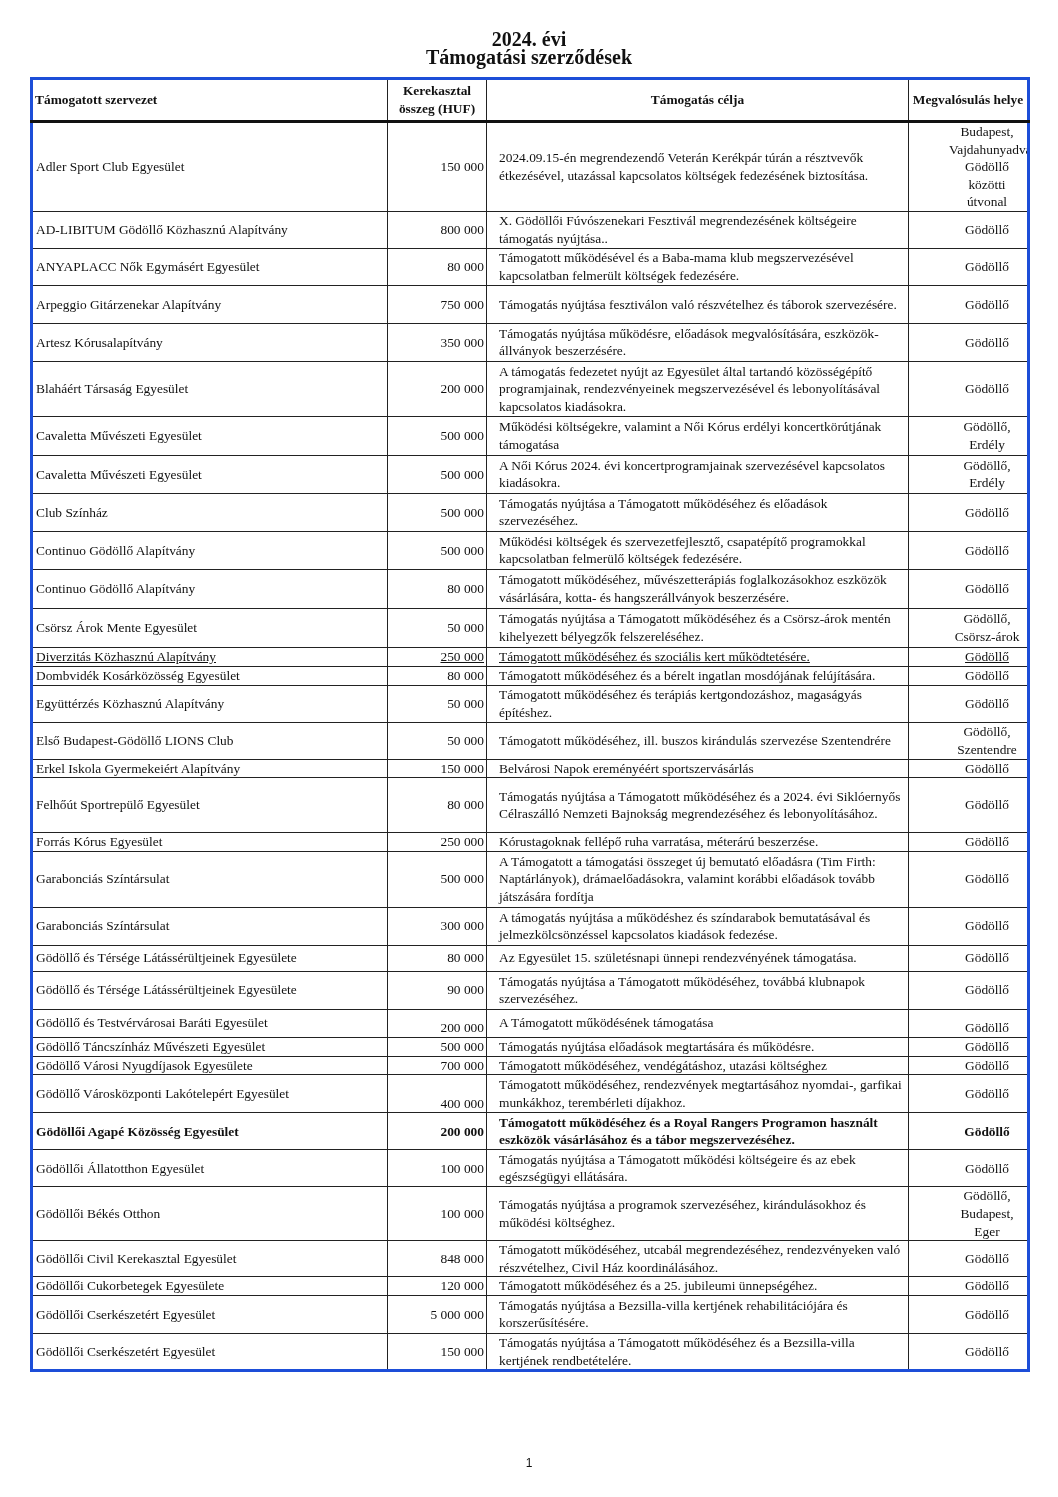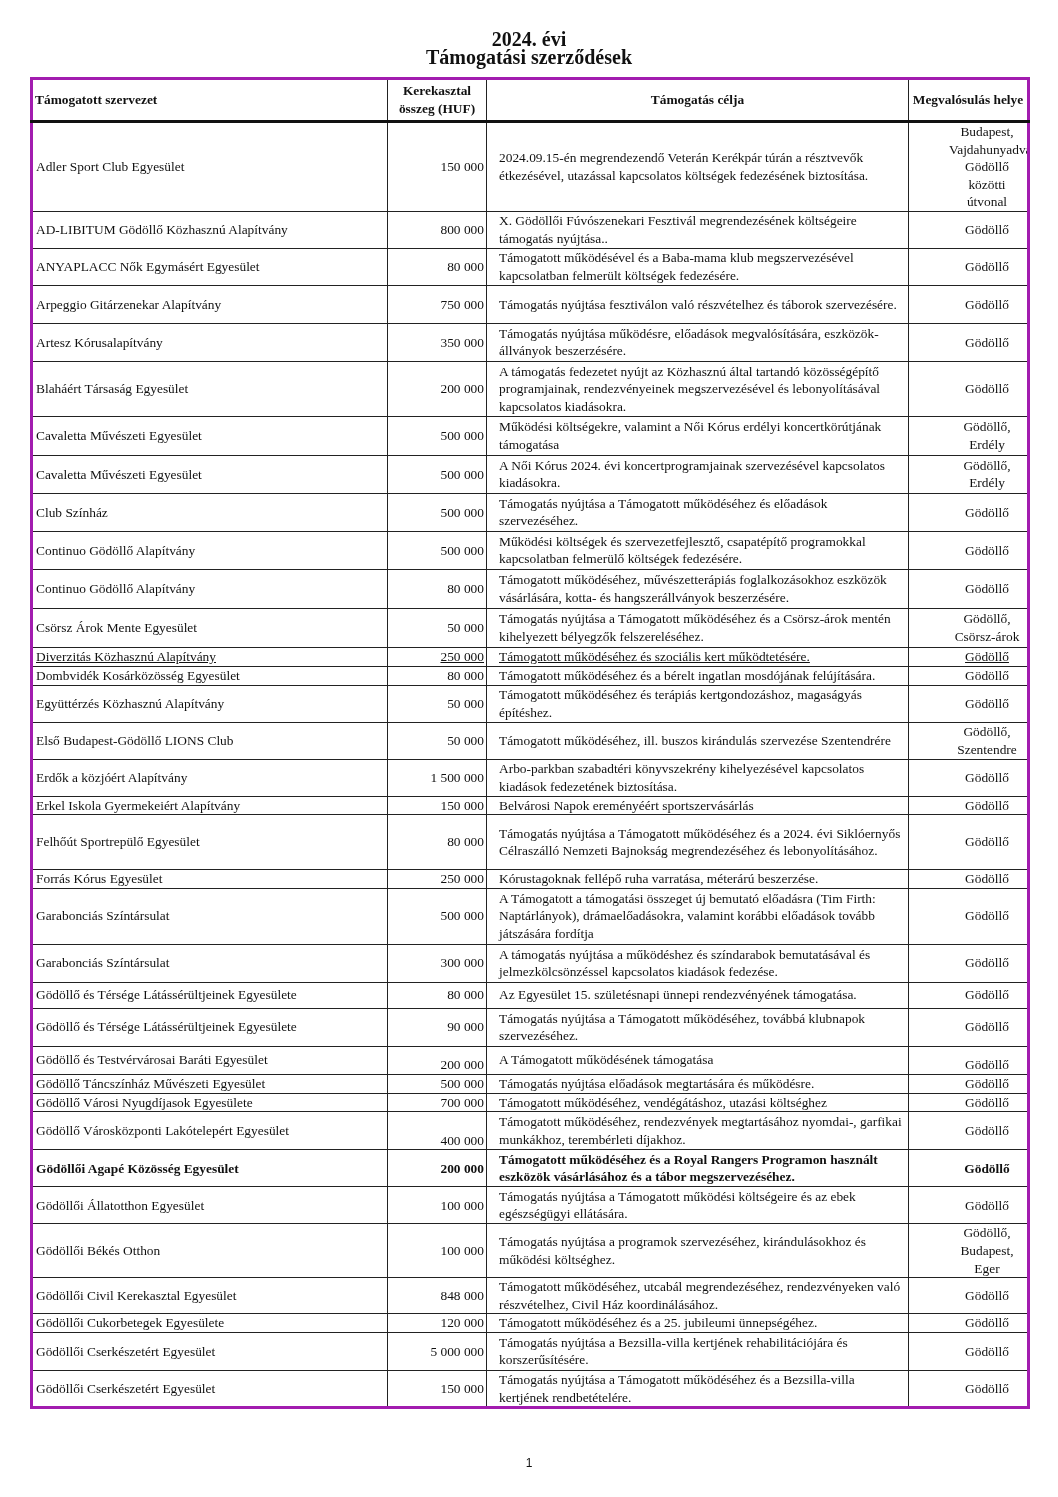--- a/index.html
+++ b/index.html
@@ -1,20 +1,20 @@
 <!DOCTYPE html>
 <html><head>
 <meta charset="utf-8">
 <style>
   html, body { margin:0; padding:0; background:#ffffff; }
   body { width:1058px; height:1497px; position:relative; font-family:"Liberation Serif", serif; color:#111; overflow:hidden; }
   .title { position:absolute; left:0; width:1058px; text-align:center; font-weight:bold; font-size:20px; line-height:18px; }
   .t1 { top:30px; }
   .t2 { top:48px; }
-  table { position:absolute; left:30px; top:77px; border-collapse:collapse; table-layout:fixed; width:997px; border:3px solid #a21caf; }
+  table { position:absolute; left:30px; top:77px; border-collapse:collapse; table-layout:fixed; width:997px; border:3px solid #1d4ed8; }
   col.c1 { width:356px; } col.c2 { width:99px; } col.c3 { width:422px; } col.c4 { width:120px; }
   th, td { border:1px solid #222; font-size:13.4px; line-height:17.6px; padding:0 2px; vertical-align:middle; overflow:hidden; }
   thead th { border-bottom:3px solid #111; font-weight:bold; font-size:13.4px; height:40px; }
   th.h-org { text-align:left; }
   th.h-amt, th.h-purpose, th.h-place { text-align:center; }
   td.org { text-align:left; padding-left:3px; }
   td.amt { text-align:right; padding-right:2px; white-space:nowrap; }
   td.purpose { text-align:left; padding-left:12px; }
   td.place { text-align:center;padding-left:40px; }
   .pagenum { position:absolute; top:1456px; left:0; width:1058px; text-align:center; font-family:"Liberation Sans", sans-serif; font-size:12px; }
@@ -67,21 +67,21 @@
       </tr>
       <tr style="height: 38px;">
         <td class="org">Artesz Kórusalapítvány</td>
         <td class="amt">350 000</td>
         <td class="purpose">Támogatás nyújtása működésre, előadások megvalósítására, eszközök-állványok beszerzésére.</td>
         <td class="place">Gödöllő</td>
       </tr>
       <tr style="height: 55px;">
         <td class="org">Blaháért Társaság Egyesület</td>
         <td class="amt">200 000</td>
-        <td class="purpose">A támogatás fedezetet nyújt az Közhasznú által tartandó közösségépítő programjainak, rendezvényeinek megszervezésével és lebonyolításával kapcsolatos kiadásokra.</td>
+        <td class="purpose">A támogatás fedezetet nyújt az Egyesület által tartandó közösségépítő programjainak, rendezvényeinek megszervezésével és lebonyolításával kapcsolatos kiadásokra.</td>
         <td class="place">Gödöllő</td>
       </tr>
       <tr style="height: 39px;">
         <td class="org">Cavaletta Művészeti Egyesület</td>
         <td class="amt">500 000</td>
         <td class="purpose">Működési költségekre, valamint a Női Kórus erdélyi koncertkörútjának támogatása</td>
         <td class="place">Gödöllő, Erdély</td>
       </tr>
       <tr style="height: 38px;">
         <td class="org">Cavaletta Művészeti Egyesület</td>
@@ -130,26 +130,20 @@
         <td class="amt">50 000</td>
         <td class="purpose">Támogatott működéséhez és terápiás kertgondozáshoz, magaságyás építéshez.</td>
         <td class="place">Gödöllő</td>
       </tr>
       <tr style="height: 37px;">
         <td class="org">Első Budapest-Gödöllő LIONS Club</td>
         <td class="amt">50 000</td>
         <td class="purpose">Támogatott működéséhez, ill. buszos kirándulás szervezése Szentendrére</td>
         <td class="place">Gödöllő, Szentendre</td>
       </tr>
-      <tr style="height: 37px;">
-        <td class="org">Erdők a közjóért Alapítvány</td>
-        <td class="amt">1 500 000</td>
-        <td class="purpose">Arbo-parkban szabadtéri könyvszekrény kihelyezésével kapcsolatos kiadások fedezetének biztosítása.</td>
-        <td class="place">Gödöllő</td>
-      </tr>
       <tr style="height: 18px;">
         <td class="org">Erkel Iskola Gyermekeiért Alapítvány</td>
         <td class="amt">150 000</td>
         <td class="purpose">Belvárosi Napok ereményéért sportszervásárlás</td>
         <td class="place">Gödöllő</td>
       </tr>
       <tr style="height: 55px;">
         <td class="org">Felhőút Sportrepülő Egyesület</td>
         <td class="amt">80 000</td>
         <td class="purpose">Támogatás nyújtása a Támogatott működéséhez és a 2024. évi Siklóernyős Célraszálló Nemzeti Bajnokság megrendezéséhez és lebonyolításához.</td>

